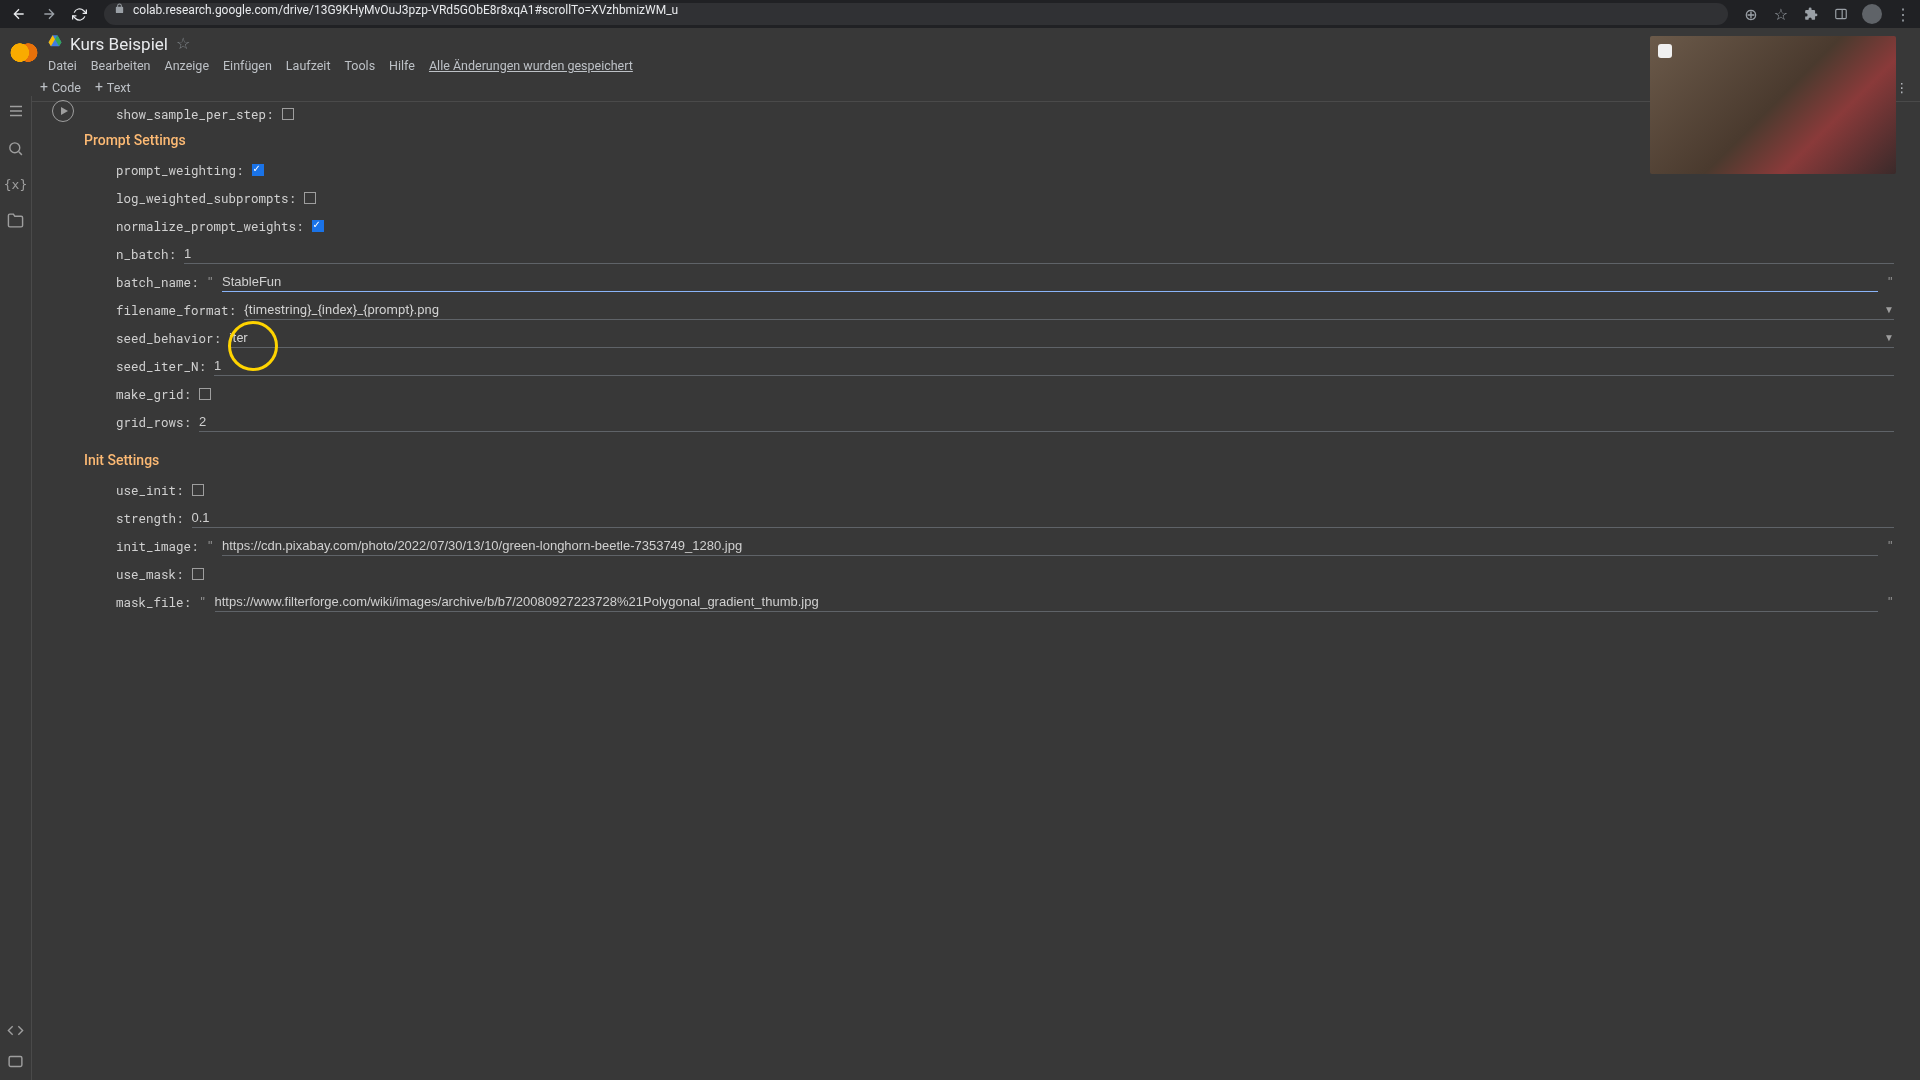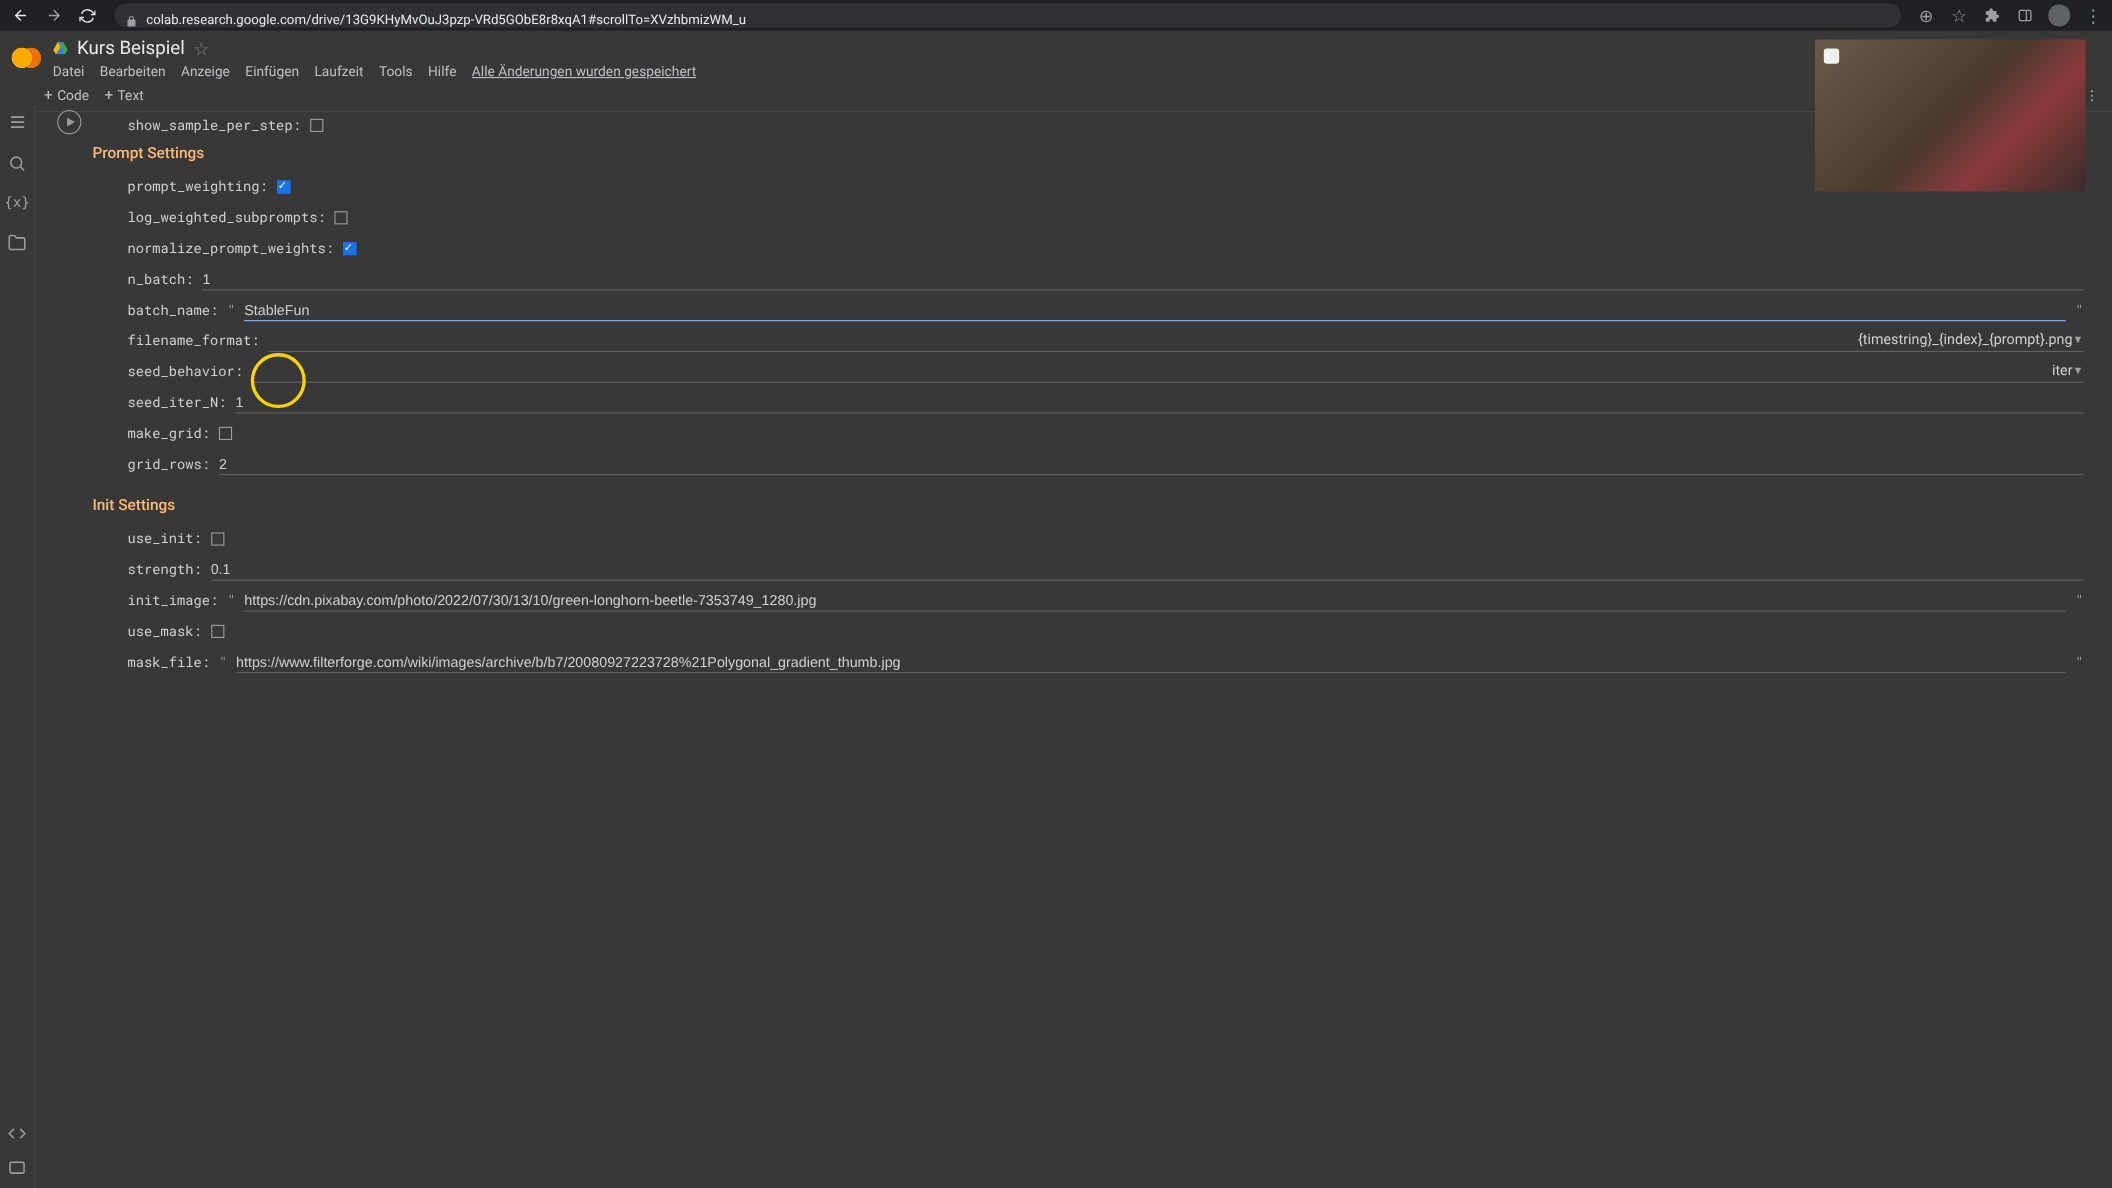--- a/index.html
+++ b/index.html
@@ -2,31 +2,31 @@
 <html><head>
 <meta charset="utf-8">
 <style>
 * { margin: 0; padding: 0; box-sizing: border-box; }
 body { font-family: Roboto, Arial, sans-serif; background: #383838; color: #d0d0d0; overflow: hidden; }
 
 
 .browser-bar { height: 28px; background: #202124; display: flex; align-items: center; padding: 0 8px; gap: 8px; }
 .nav-btn { width: 22px; height: 22px; display: flex; align-items: center; justify-content: center; color: #9aa0a6; cursor: pointer; }
 .nav-btn.enabled { color: #e8eaed; }
-.url-bar { flex: 1; background: #303134; border-radius: 14px; height: 22px; display: flex; align-items: flex-end; padding: 0 10px; gap: 8px; color: #e8eaed; font-size: 12px; margin: 0 6px; }
+.url-bar { flex: 1; background: #303134; border-radius: 14px; height: 22px; display: flex; align-items: flex-start; padding: 0 10px; gap: 8px; color: #e8eaed; font-size: 12px; margin: 0 6px; }
 .lock-icon { color: #9aa0a6; }
 .chrome-icons { display: flex; gap: 12px; align-items: center; color: #9aa0a6; }
 .chrome-icons > * { width: 18px; height: 18px; display: flex; align-items: center; justify-content: center; }
 .avatar-chip { width: 20px; height: 20px; border-radius: 50%; background: #5f6368; }
 
 
 .colab-header { background: #383838; padding: 6px 10px 0 10px; display: flex; align-items: flex-start; gap: 10px; }
 .colab-logo { width: 28px; height: 28px; border-radius: 50%; background: radial-gradient(circle at 35% 45%, #f9ab00 38%, transparent 40%), radial-gradient(circle at 65% 45%, #e8710a 38%, transparent 40%); position: relative; margin-top: 6px; }
 .title-area { display: flex; flex-direction: column; flex: 1; }
-.title-row { display: flex; align-items: center; gap: 8px; }
+.title-row { display: flex; gap: 8px; }
 .drive-logo { width: 14px; height: 14px; display: inline-block; }
 .nb-title { font-size: 17px; color: #e8eaed; }
 .star { color: #80868b; font-size: 16px; }
 .menu-row { display: flex; gap: 14px; font-size: 12.5px; color: #bdc1c6; margin-top: 4px; }
 .menu-row span.saved { text-decoration: underline; }
 
 
 .nb-toolbar { display: flex; align-items: center; gap: 14px; padding: 6px 12px 6px 40px; border-bottom: 1px solid #4a4a4a; font-size: 12.5px; }
 .tool-btn { display: flex; align-items: center; gap: 4px; color: #bdc1c6; cursor: pointer; }
 .plus { font-size: 14px; }
@@ -51,21 +51,21 @@
 
 .checkbox { width: 12px; height: 12px; border: 1.5px solid #9e9e9e; background: #383838; cursor: pointer; position: relative; flex-shrink: 0; }
 .checkbox.checked { background: #1a73e8; border-color: #1a73e8; }
 .checkbox.checked::after { content: "✓"; position: absolute; color: #fff; font-size: 10px; top: -2px; left: 0px; }
 
 .text-input { flex: 1; background: transparent; border: none; border-bottom: 1px solid #5f6368; color: #d0d0d0; font-size: 13px; padding: 2px 0; outline: none; font-family: Arial, sans-serif; }
 .text-input.wide { width: 100%; }
 
 .quote { color: #9e9e9e; font-family: 'Roboto Mono', monospace; font-size: 12.5px; }
 
-.select-row { flex: 1; display: flex; align-items: center; border-bottom: 1px solid #5f6368; text-align: right; }
+.select-row { flex: 1; display: flex; align-items: center; border-bottom: 1px solid #5f6368; }
 .select-value { flex: 1; font-size: 13px; color: #d0d0d0; padding: 2px 0; }
 .select-caret { color: #9e9e9e; font-size: 10px; }
 
 
 .highlight-circle { position: absolute; width: 50px; height: 50px; border: 3px solid #ffd400; border-radius: 50%; pointer-events: none; z-index: 100; }
 
 
 .webcam { position: absolute; top: 36px; right: 24px; width: 246px; height: 138px; background: linear-gradient(135deg, #6b5a4a 0%, #4a3a2e 50%, #8a3a3a 70%, #3a2a2a 100%); border-radius: 2px; z-index: 200; }
 .webcam::before { content: ""; position: absolute; left: 8px; top: 8px; width: 14px; height: 14px; background: #f0f0f0; border-radius: 3px; }
 

